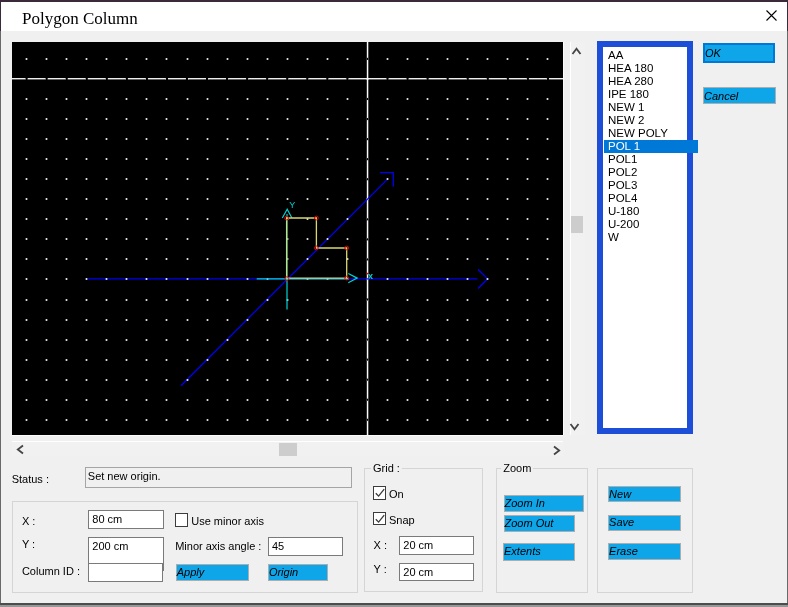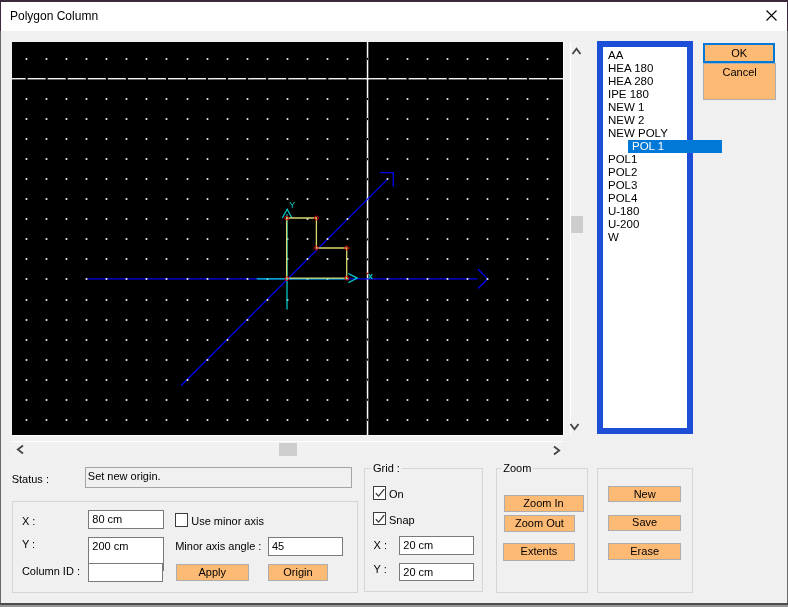--- a/index.html
+++ b/index.html
@@ -1,38 +1,38 @@
 <!DOCTYPE html>
 <html><head><meta charset="utf-8">
 <style>
 * { margin:0; padding:0; box-sizing:border-box; }
 html,body { width:788px; height:607px; }
 body { position:relative; background:#f0f0f0; font-family:"Liberation Sans",sans-serif; font-size:11px; color:#000; overflow:hidden; }
 .abs { position:absolute; }
 .tb { position:absolute; background:#fff; border:1px solid #7a7a7a; font-size:11px; padding-left:3px; padding-top:2px; }
-.btn { position:absolute; background:#fdba74; border:1px solid #adadad; font-size:11px; text-align:center; }
+.btn { position:absolute; background:#0ea5e9; border:1px solid #adadad; font-size:11px; text-align:left;font-style:italic; }
 .gb { position:absolute; border:1px solid #d5d5d5; }
 .gl { position:absolute; background:#f0f0f0; padding:0 2px; font-size:11px; }
 .cb { position:absolute; width:13.2px; height:13.2px; background:#fff; border:1.4px solid #3c3c3c; }
 .li { position:absolute; left:1px; width:93.4px; height:13px; line-height:13px; padding-left:3.6px; font-size:11.5px; }
-.sel { background:#0078d7; color:#fff; height:13.2px;margin-left:24px; }
+.sel { background:#0078d7; color:#fff; height:13.2px; }
 svg text { font-family:"Liberation Sans",sans-serif; }
 </style></head>
 <body>
 
 <div class="abs" style="left:0;top:0;width:788px;height:2px;background:#3b2a3b"></div>
 <div class="abs" style="left:0;top:0;width:1px;height:31px;background:#3b2a3b"></div>
 <div class="abs" style="left:787px;top:0;width:1px;height:31px;background:#3b2a3b"></div>
 <div class="abs" style="left:0;top:31px;width:1px;height:572px;background:#696969"></div>
 <div class="abs" style="left:787px;top:31px;width:1px;height:572px;background:#696969"></div>
 <div class="abs" style="left:0;top:602.5px;width:788px;height:2px;background:#4d4d4d"></div>
 <div class="abs" style="left:0;top:604.5px;width:788px;height:2.5px;background:#979797"></div>
 
 <div class="abs" style="left:1px;top:2px;width:786px;height:29px;background:#fff"></div>
-<div class="abs" style="left:10px;top:8.5px;font-size:12px;">Polygon Column</div>
+<div class="abs" style="left:22px;top:8.5px;font-size:17px;font-family:Liberation Serif, serif;">Polygon Column</div>
 <svg class="abs" style="left:766px;top:9.5px" width="11" height="11" viewBox="0 0 11 11">
     <path d="M0.5 0.5 L10.5 10.5 M10.5 0.5 L0.5 10.5" stroke="#000" stroke-width="1.1"></path>
   </svg>
 
 <svg width="551" height="393.3" viewBox="12 41.5 551 393.3" style="position:absolute;left:12px;top:41.5px">
 <rect x="12" y="41.5" width="551" height="393.3" fill="#000"></rect>
 
 <g stroke="#0000f0" stroke-width="1.3" fill="none">
 <path d="M87.4 278.4 H477.5"></path>
 <path d="M478 268.8 L487.6 278.4 L478 288"></path>
@@ -659,21 +659,21 @@
 <div class="li" style="top:106.1px">POL1</div>
 <div class="li" style="top:119.1px">POL2</div>
 <div class="li" style="top:132.1px">POL3</div>
 <div class="li" style="top:145.1px">POL4</div>
 <div class="li" style="top:158.1px">U-180</div>
 <div class="li" style="top:171.1px">U-200</div>
 <div class="li" style="top:184.1px">W</div>
 </div>
 
 <div class="btn" style="left:703px;top:43px;width:72.3px;height:20.1px;border:2px solid #0078d7;line-height:16px">OK</div>
-<div class="btn" style="left:703px;top:63px;width:73.2px;height:37px;line-height:17.5px">Cancel</div>
+<div class="btn" style="left:703px;top:87px;width:73.2px;height:17px;line-height:17.5px">Cancel</div>
 
 <div class="abs" style="left:11.7px;top:473px">Status :</div>
 <div class="abs" style="left:85.2px;top:467.3px;width:267.2px;height:21.1px;border:1px solid #a5a5a5"></div>
 <div class="abs" style="left:87.8px;top:469.6px">Set new origin.</div>
 
 <div class="gb" style="left:11.5px;top:501.3px;width:346px;height:92.2px"></div>
 <div class="abs" style="left:21.9px;top:514.5px">X :</div>
 <div class="tb" style="left:88.3px;top:510.4px;width:76px;height:19px">80 cm</div>
 <div class="cb" style="left:174.5px;top:513.4px"></div>
 <div class="abs" style="left:191.2px;top:514.8px">Use minor axis</div>

